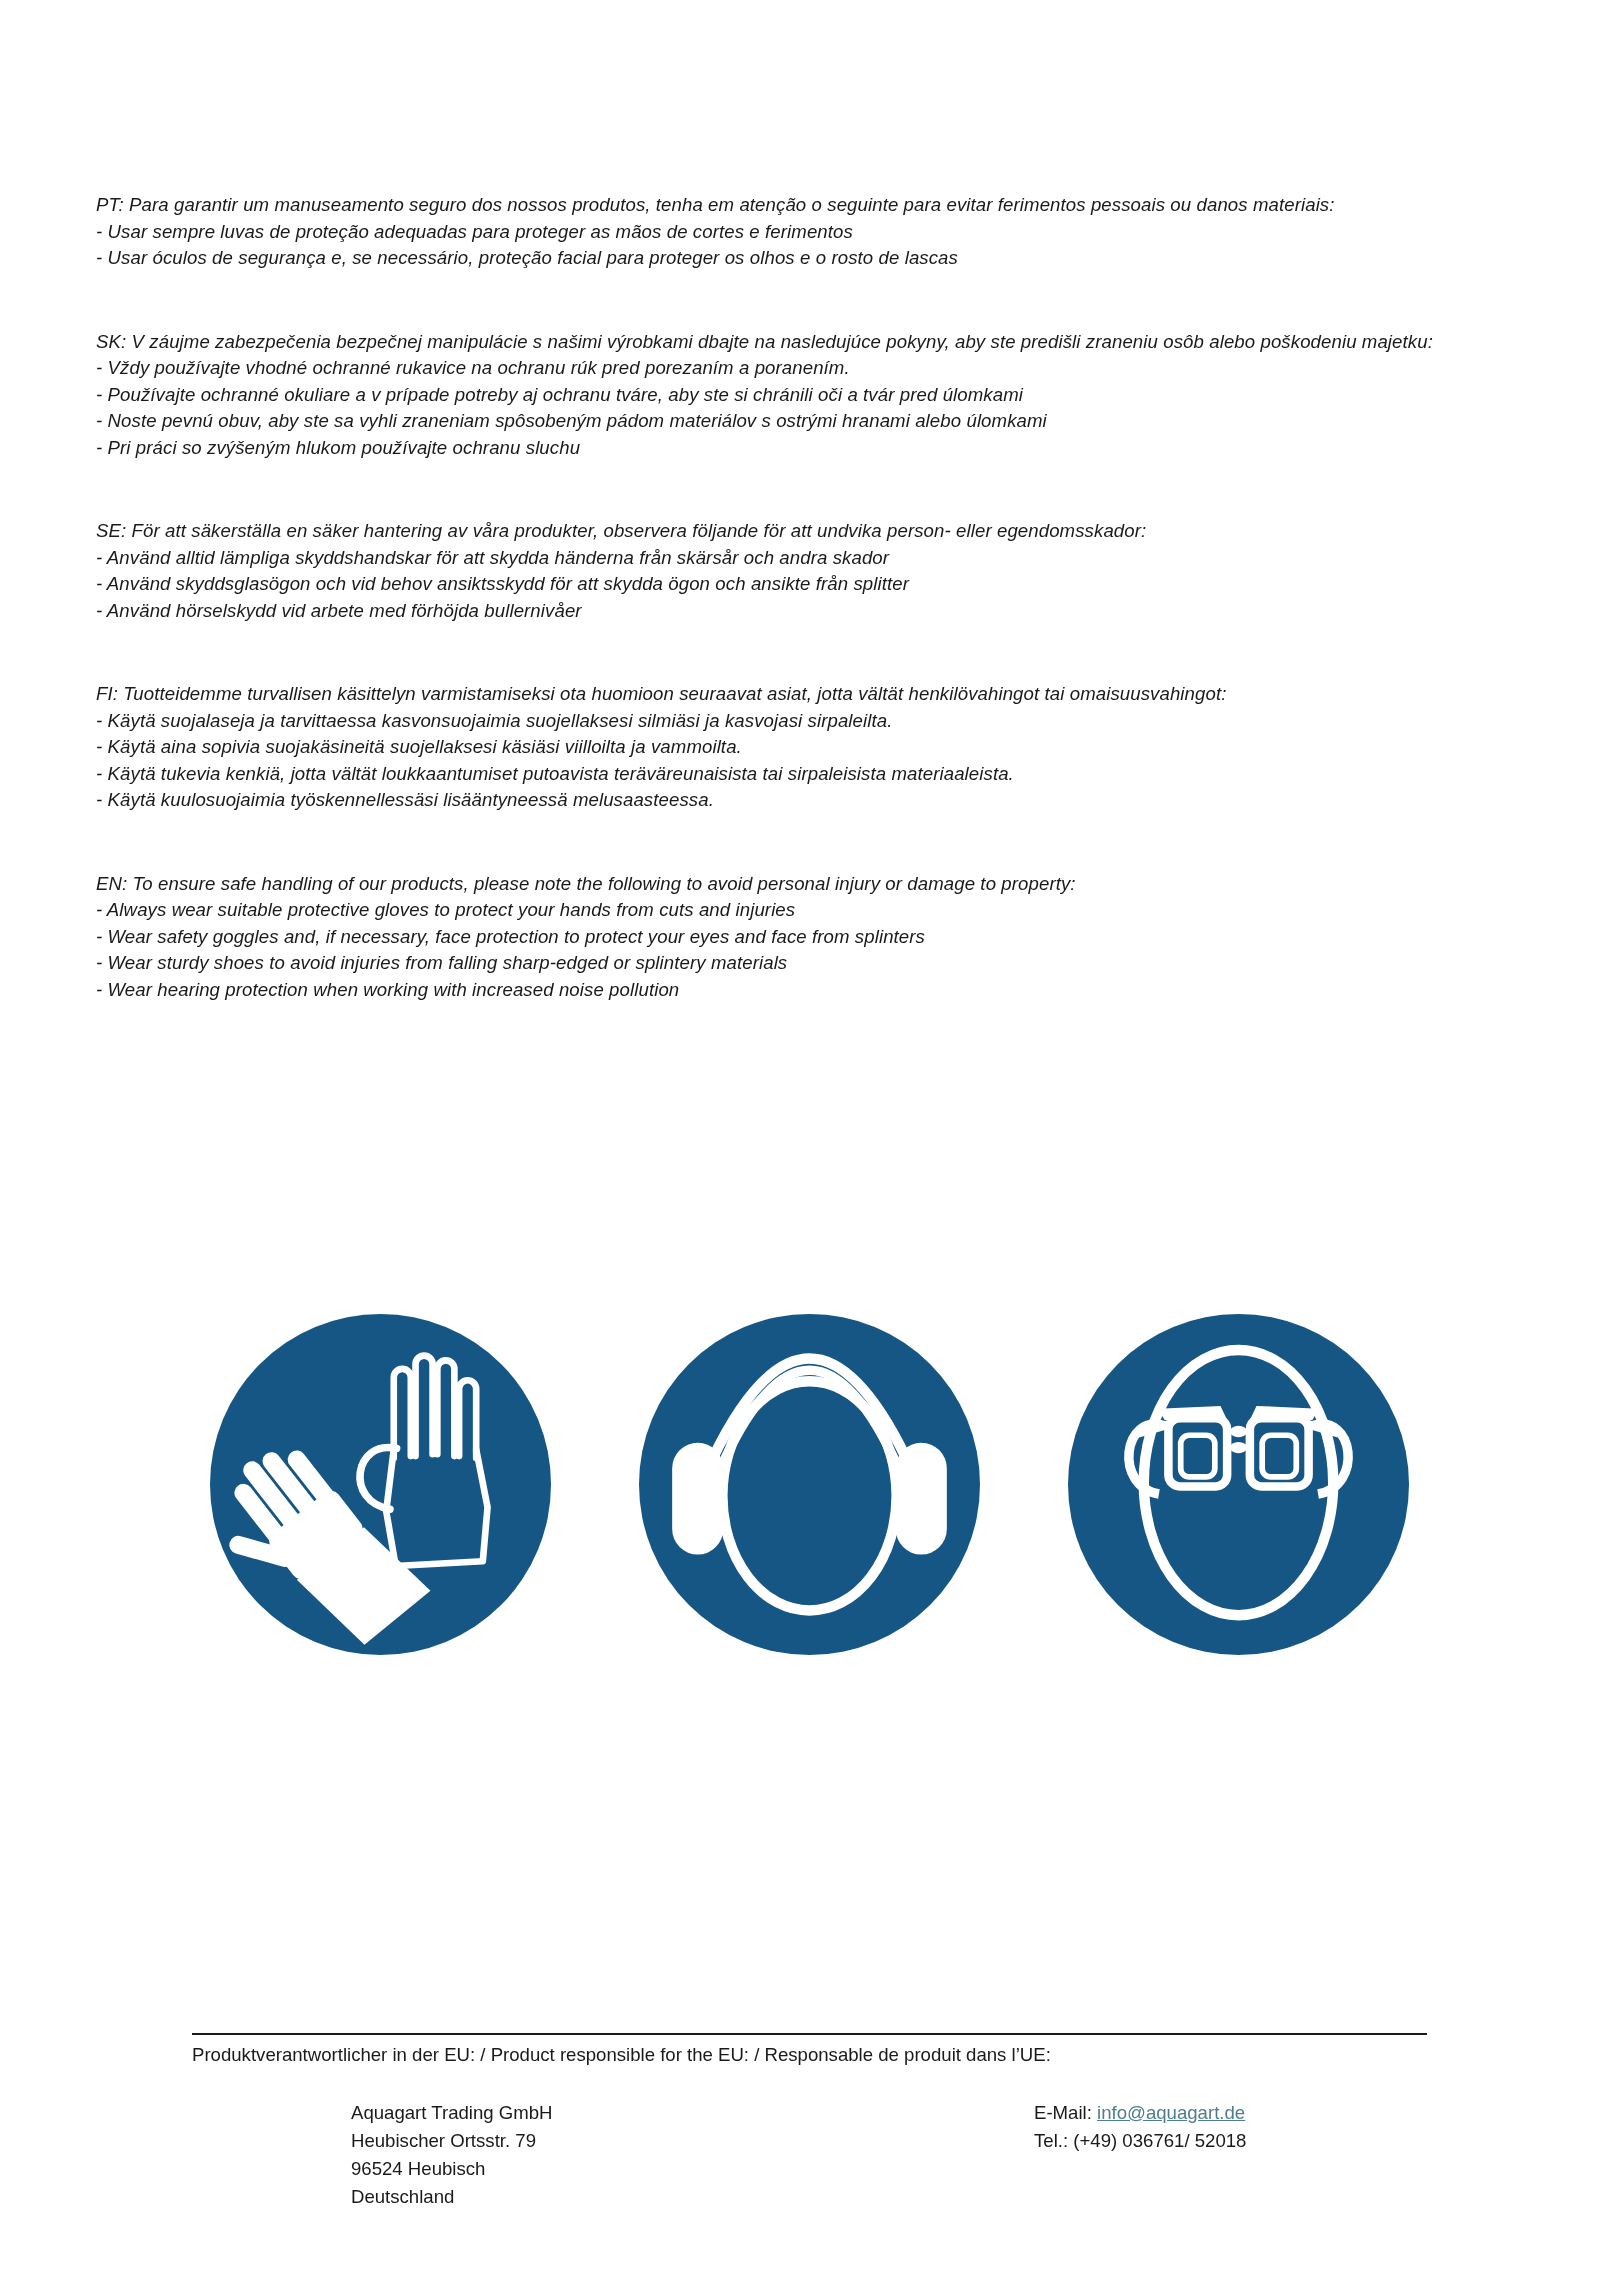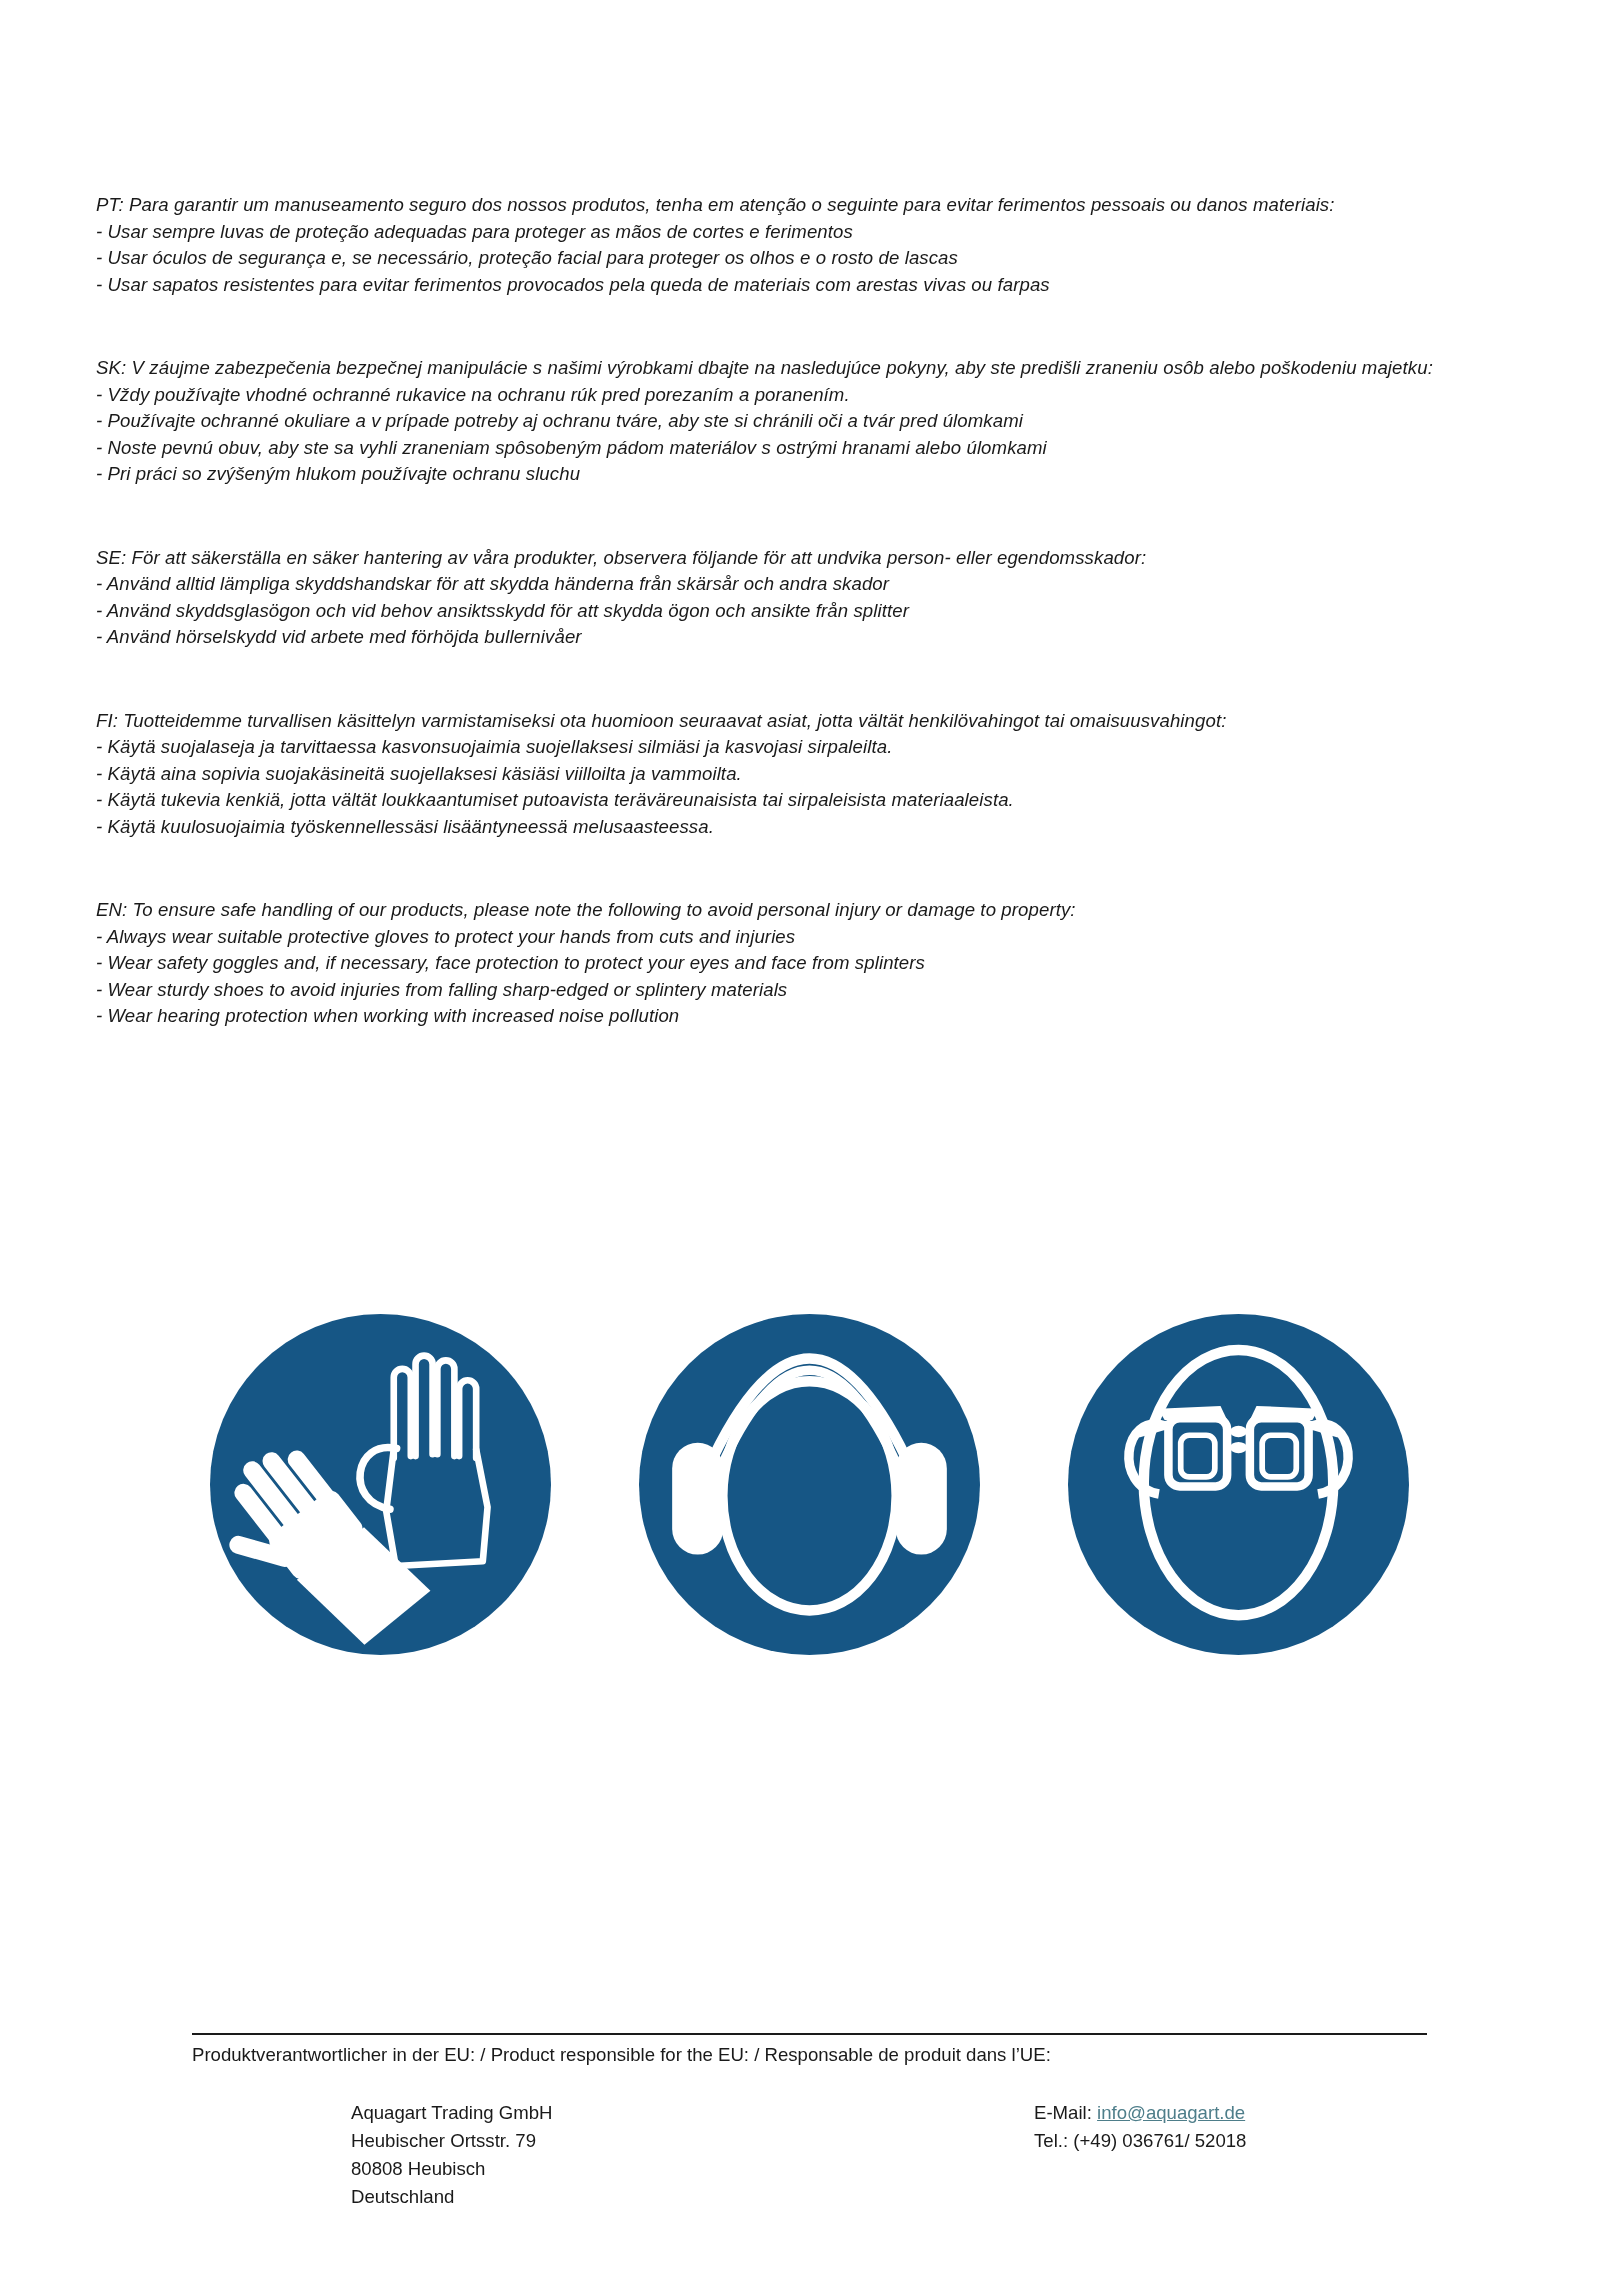--- a/index.html
+++ b/index.html
@@ -71,21 +71,20 @@
 </style>
 </head>
 <body>
 
 <div class="content">
 
   <div class="section">
     <div class="line">PT: Para garantir um manuseamento seguro dos nossos produtos, tenha em atenção o seguinte para evitar ferimentos pessoais ou danos materiais:</div>
     <div class="line">- Usar sempre luvas de proteção adequadas para proteger as mãos de cortes e ferimentos</div>
     <div class="line">- Usar óculos de segurança e, se necessário, proteção facial para proteger os olhos e o rosto de lascas</div>
-    <div class="line">- Usar sapatos resistentes para evitar ferimentos provocados pela queda de materiais com arestas vivas ou farpas</div>
   </div>
 
   <div class="section">
     <div class="line">SK:  V záujme zabezpečenia bezpečnej manipulácie s našimi výrobkami dbajte na nasledujúce pokyny, aby ste predišli zraneniu osôb alebo poškodeniu majetku:</div>
     <div class="line">- Vždy používajte vhodné ochranné rukavice na ochranu rúk pred porezaním a poranením.</div>
     <div class="line">- Používajte ochranné okuliare a v prípade potreby aj ochranu tváre, aby ste si chránili oči a tvár pred úlomkami</div>
     <div class="line">- Noste pevnú obuv, aby ste sa vyhli zraneniam spôsobeným pádom materiálov s ostrými hranami alebo úlomkami</div>
     <div class="line">- Pri práci so zvýšeným hlukom používajte ochranu sluchu</div>
   </div>
 
@@ -177,21 +176,21 @@
 
 </div>
 
 <div class="footer-rule"></div>
 
 <div class="footer-caption">Produktverantwortlicher in der EU: / Product responsible for the EU: / Responsable de produit dans l’UE:</div>
 
 <div class="footer-company">
   <div>Aquagart Trading GmbH</div>
   <div>Heubischer Ortsstr. 79</div>
-  <div>80808 Heubisch</div>
+  <div>96524 Heubisch</div>
   <div>Deutschland</div>
 </div>
 
 <div class="footer-contact">
   <div>
     <span class="email-label">E-Mail:</span><a class="email-link">info@aquagart.de</a>
   </div>
   <div>Tel.: (+49) 036761/ 52018</div>
 </div>
 

